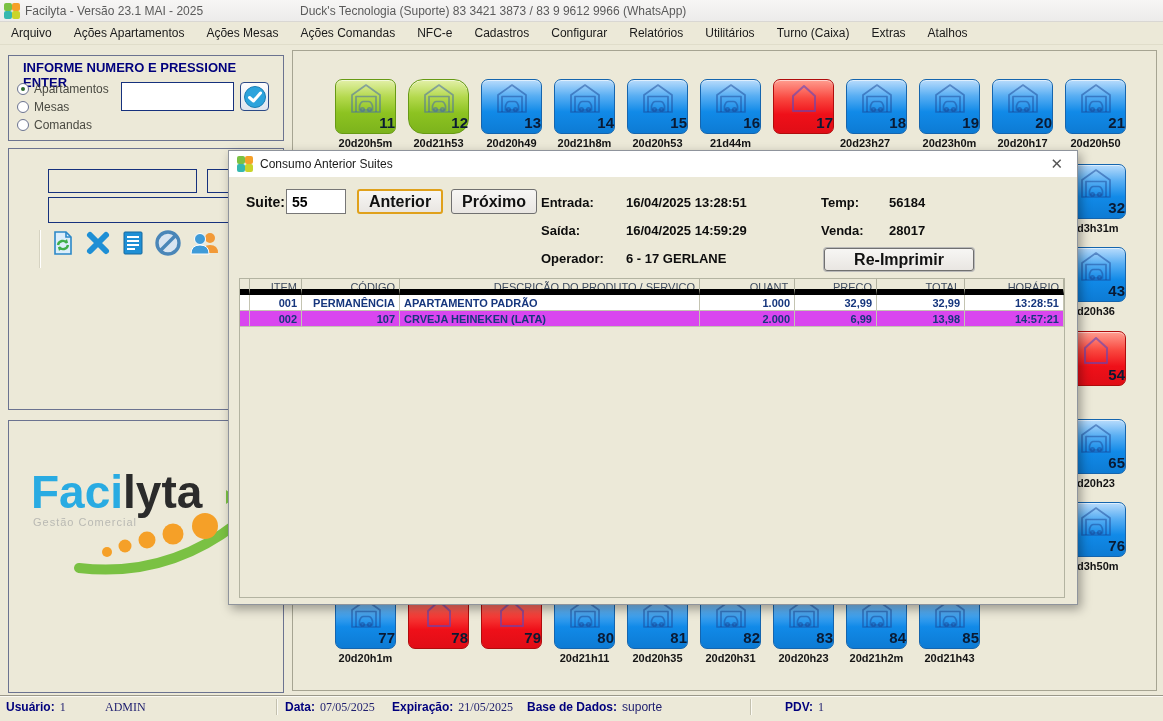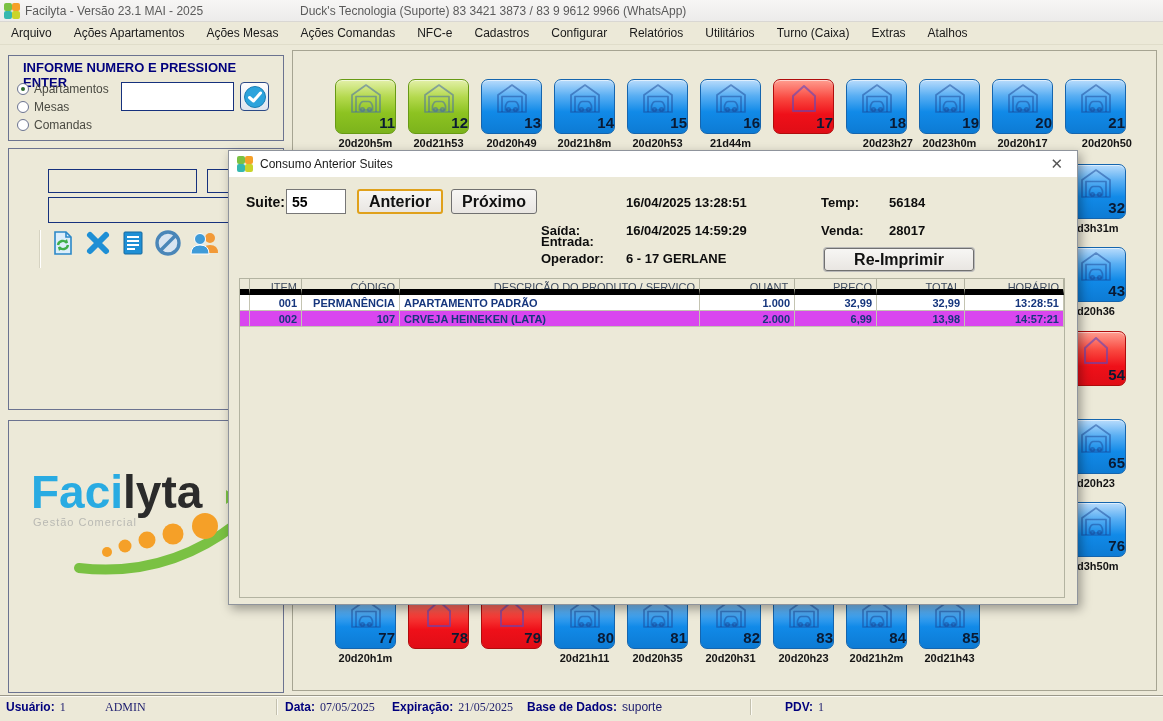--- a/index.html
+++ b/index.html
@@ -211,21 +211,21 @@
             <path d="M3 12 L17 2 L31 12 V29 H3 Z"></path>
             <path d="M7 29 V13.5 H27 V29"></path>
             <path d="M10.5 23 q1.2-4.5 4-4.5 h5 q2.8 0 4 4.5 v4 h-13 z"></path>
             <circle cx="13.5" cy="26.5" r="1.7"></circle>
             <circle cx="20.5" cy="26.5" r="1.7"></circle>
           </g>
         </svg>
         <span class="tnum">11</span>
       </div>
       <div class="ttime" style="left: 36px; top: 86px; width: 73px; text-align: center;">20d20h5m</div>
-      <div class="tile green" style="left: 115px; top: 28px;">
+      <div class="tile green" style="left: 115px; top: 28px; border-radius: 15px;">
         <svg class="ticon" width="34" height="31" viewBox="0 0 34 31">
           <g fill="none" stroke="rgba(70,105,170,0.55)" stroke-width="1.7" stroke-linejoin="round">
             <path d="M3 12 L17 2 L31 12 V29 H3 Z"></path>
             <path d="M7 29 V13.5 H27 V29"></path>
             <path d="M10.5 23 q1.2-4.5 4-4.5 h5 q2.8 0 4 4.5 v4 h-13 z"></path>
             <circle cx="13.5" cy="26.5" r="1.7"></circle>
             <circle cx="20.5" cy="26.5" r="1.7"></circle>
           </g>
         </svg>
         <span class="tnum">12</span>
@@ -294,21 +294,21 @@
           <g fill="none" stroke="rgba(25,70,150,0.5)" stroke-width="1.7" stroke-linejoin="round">
             <path d="M3 12 L17 2 L31 12 V29 H3 Z"></path>
             <path d="M7 29 V13.5 H27 V29"></path>
             <path d="M10.5 23 q1.2-4.5 4-4.5 h5 q2.8 0 4 4.5 v4 h-13 z"></path>
             <circle cx="13.5" cy="26.5" r="1.7"></circle>
             <circle cx="20.5" cy="26.5" r="1.7"></circle>
           </g>
         </svg>
         <span class="tnum">18</span>
       </div>
-      <div class="ttime" style="left: 547px; top: 86px; width: 73px; text-align: right;">20d23h27</div>
+      <div class="ttime" style="left: 547px; top: 86px; width: 73px; text-align: left;">20d23h27</div>
       <div class="tile blue" style="left: 626px; top: 28px;">
         <svg class="ticon" width="34" height="31" viewBox="0 0 34 31">
           <g fill="none" stroke="rgba(25,70,150,0.5)" stroke-width="1.7" stroke-linejoin="round">
             <path d="M3 12 L17 2 L31 12 V29 H3 Z"></path>
             <path d="M7 29 V13.5 H27 V29"></path>
             <path d="M10.5 23 q1.2-4.5 4-4.5 h5 q2.8 0 4 4.5 v4 h-13 z"></path>
             <circle cx="13.5" cy="26.5" r="1.7"></circle>
             <circle cx="20.5" cy="26.5" r="1.7"></circle>
           </g>
         </svg>
@@ -333,21 +333,21 @@
           <g fill="none" stroke="rgba(25,70,150,0.5)" stroke-width="1.7" stroke-linejoin="round">
             <path d="M3 12 L17 2 L31 12 V29 H3 Z"></path>
             <path d="M7 29 V13.5 H27 V29"></path>
             <path d="M10.5 23 q1.2-4.5 4-4.5 h5 q2.8 0 4 4.5 v4 h-13 z"></path>
             <circle cx="13.5" cy="26.5" r="1.7"></circle>
             <circle cx="20.5" cy="26.5" r="1.7"></circle>
           </g>
         </svg>
         <span class="tnum">21</span>
       </div>
-      <div class="ttime" style="left: 766px; top: 86px; width: 73px; text-align: right;">20d20h50</div>
+      <div class="ttime" style="left: 766px; top: 86px; width: 73px; text-align: center;">20d20h50</div>
       <div class="tile blue" style="left: 772px; top: 113px;">
         <svg class="ticon" width="34" height="31" viewBox="0 0 34 31">
           <g fill="none" stroke="rgba(25,70,150,0.5)" stroke-width="1.7" stroke-linejoin="round">
             <path d="M3 12 L17 2 L31 12 V29 H3 Z"></path>
             <path d="M7 29 V13.5 H27 V29"></path>
             <path d="M10.5 23 q1.2-4.5 4-4.5 h5 q2.8 0 4 4.5 v4 h-13 z"></path>
             <circle cx="13.5" cy="26.5" r="1.7"></circle>
             <circle cx="20.5" cy="26.5" r="1.7"></circle>
           </g>
         </svg>
@@ -514,21 +514,21 @@
         </span>
       <span>Consumo Anterior Suites</span>
       <span class="dlg-close">✕</span>
     </div>
     <div class="dlg-body">
       <span class="dlbl" style="left:17px;top:17px;font-size:14px;">Suite:</span>
       <input id="suite-input" value="55" style="">
       <button class="dbtn focus" id="btn-anterior">Anterior</button>
       <button class="dbtn" id="btn-proximo">Próximo</button>
 
-      <span class="dlbl" style="left:312px;top:18px;margin-top:39px;">Entrada:</span>
+      <span class="dlbl" style="left:312px;top:18px;">Entrada:</span>
       <span class="dval" style="left:397px;top:18px;">16/04/2025 13:28:51</span>
       <span class="dlbl" style="left:592px;top:18px;">Temp:</span>
       <span class="dval" style="left:660px;top:18px;">56184</span>
 
       <span class="dlbl" style="left:312px;top:46px;">Saída:</span>
       <span class="dval" style="left:397px;top:46px;">16/04/2025 14:59:29</span>
       <span class="dlbl" style="left:592px;top:46px;">Venda:</span>
       <span class="dval" style="left:660px;top:46px;">28017</span>
 
       <span class="dlbl" style="left:312px;top:74px;">Operador:</span>

